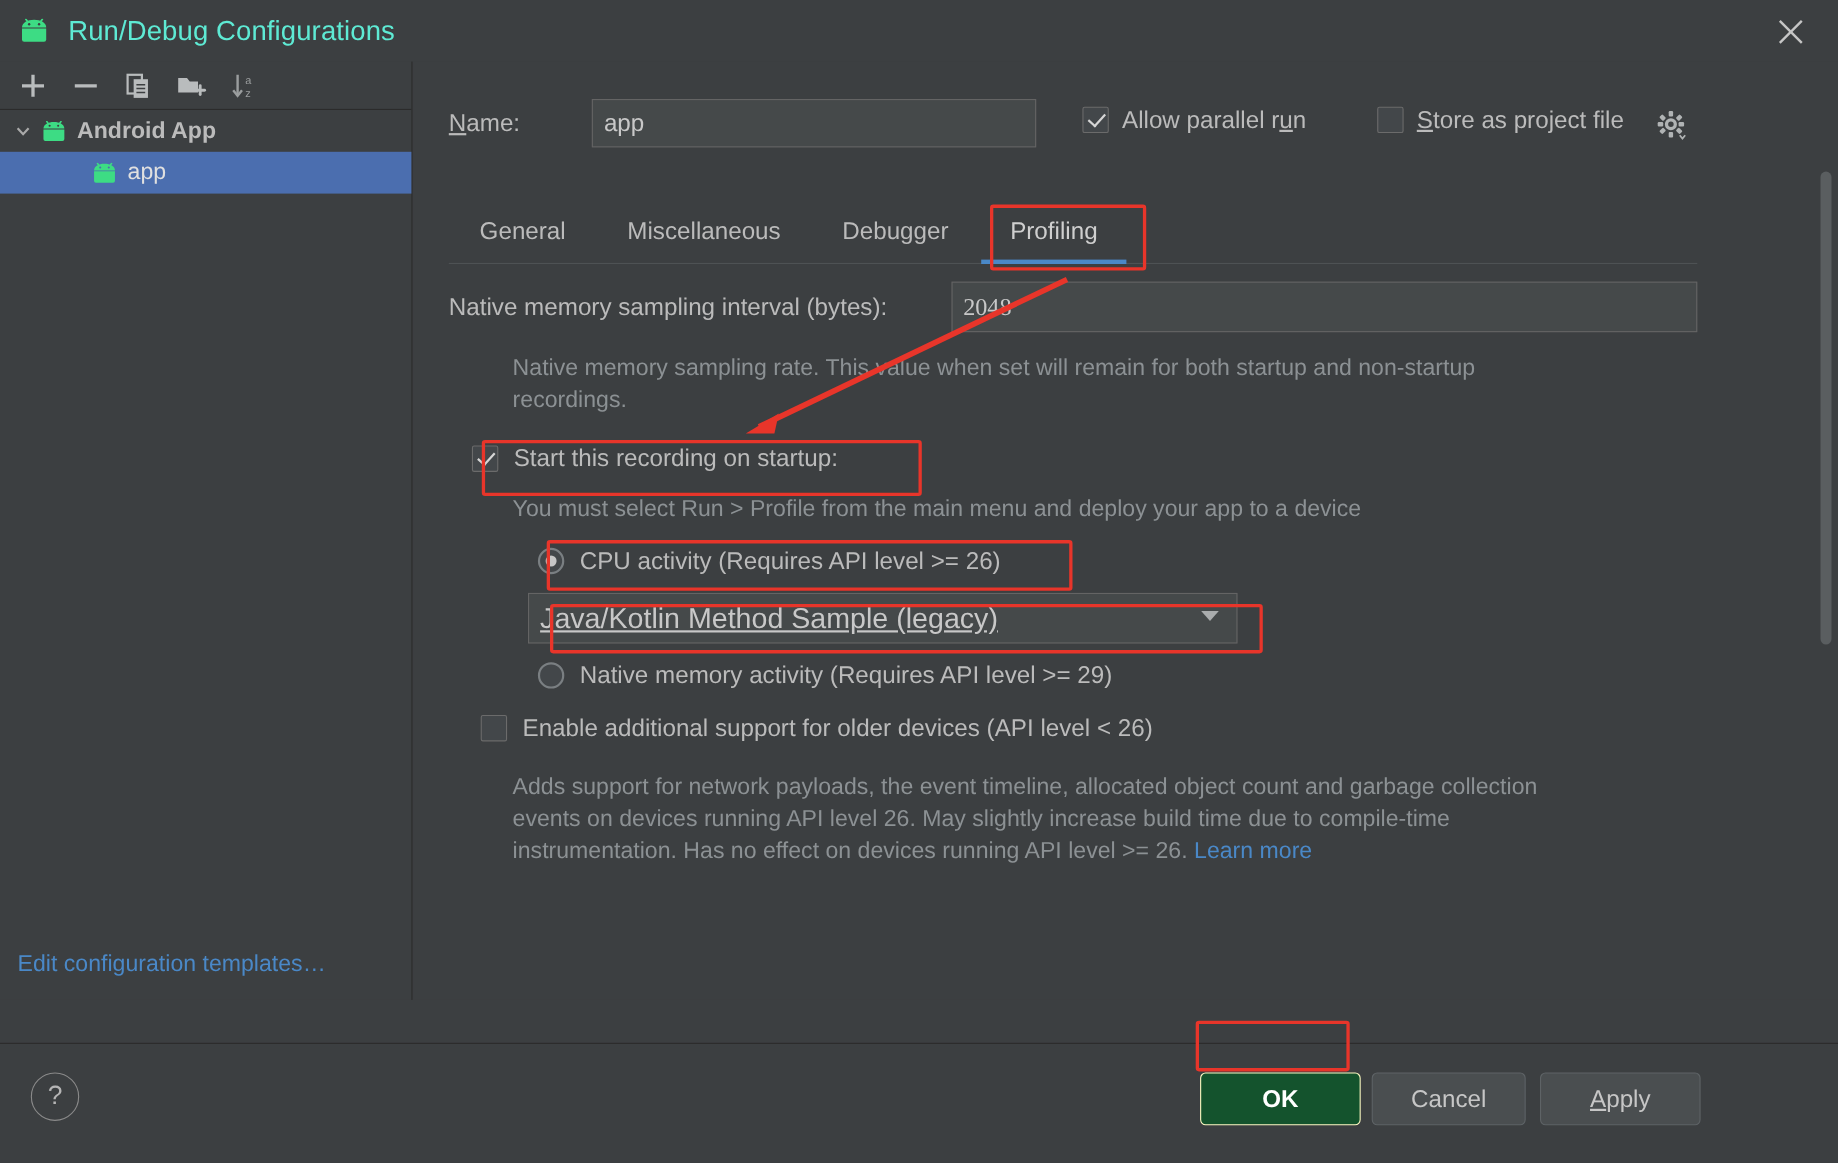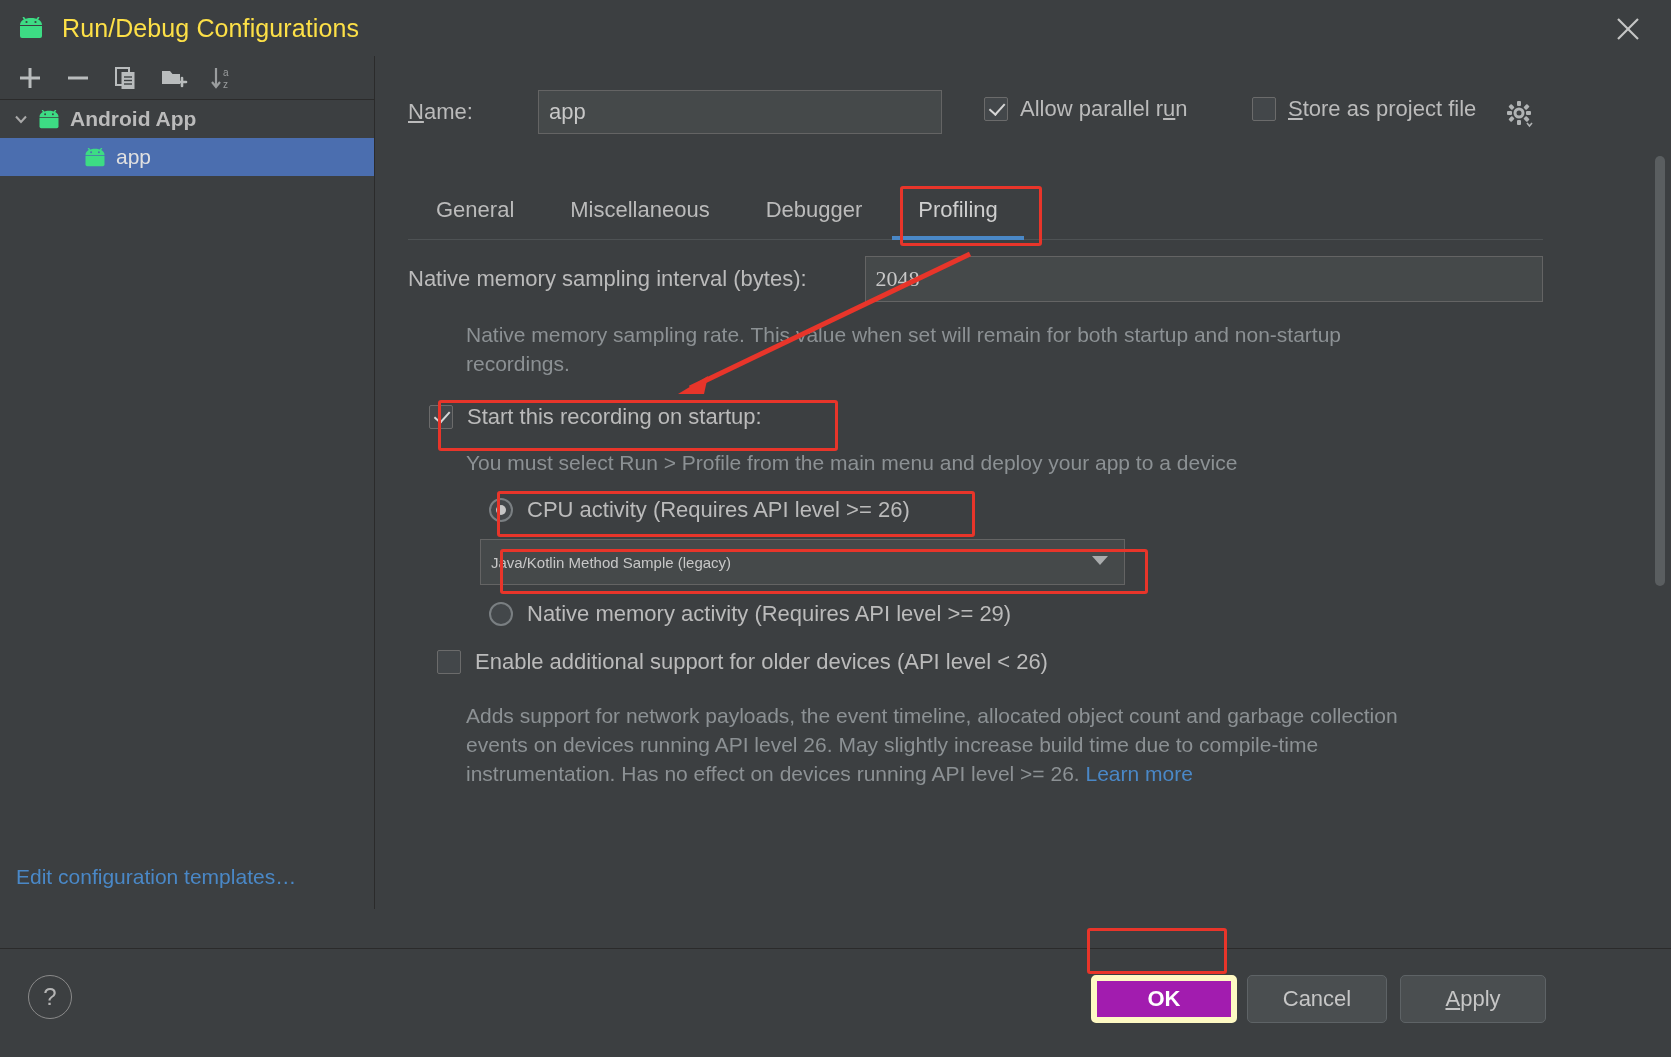--- a/index.html
+++ b/index.html
@@ -13,21 +13,21 @@
   #root { position: relative; width: 1671px; height: 1057px; background: #3c3f41; }
 
   
   .titlebar {
     position: absolute; left: 0; top: 0; width: 1671px; height: 56px;
     background: #3c3f41;
     display: flex; align-items: center;
   }
   .title-icon { margin-left: 14px; width: 34px; height: 34px; display: flex; align-items: center; justify-content: center; }
   .title-text {
-    margin-left: 14px; font-size: 25px; color: #fde047; letter-spacing: .1px;
+    margin-left: 14px; font-size: 25px; color: #5eead4; letter-spacing: .1px;
   }
   .close-btn {
     position: absolute; right: 24px; top: 10px; width: 38px; height: 38px;
     display: flex; align-items: center; justify-content: center; cursor: pointer;
   }
 
   
   .sidebar {
     position: absolute; left: 0; top: 56px; width: 375px; height: 853px;
     background: #3c3f41; border-right: 1px solid #2b2b2b;
@@ -107,21 +107,21 @@
     width: 24px; height: 24px; border-radius: 50%; border: 2px solid #7a7f82; background: #43474a;
     display: flex; align-items: center; justify-content: center; flex: 0 0 auto;
   }
   .radio.sel::after { content: ""; width: 10px; height: 10px; border-radius: 50%; background: #c6c6c6; }
   .opt-label { font-size: 22px; color: #bbbbbb; white-space: nowrap; }
 
   .select {
     width: 645px; height: 46px; background: #45494a; border: 1px solid #646464;
     display: flex; align-items: center; padding: 0 10px; cursor: pointer; position: relative;
   }
-  .select-value { font-size: 15px; color: #c8c8c8; }
+  .select-value { font-size: 26px; color: #c8c8c8; text-decoration: underline; }
   .select-arrow { position: absolute; right: 14px; top: 50%; transform: translateY(-50%); }
 
   .desc { font-size: 21px; line-height: 29px; color: #8c9194; max-width: 960px; }
   .link { color: #4a88c7; cursor: pointer; }
 
   
   .vscroll { position: absolute; right: 6px; top: 100px; width: 10px; height: 430px; background: #5a5e60; border-radius: 5px; cursor: pointer; }
 
   
   .bottombar {
@@ -132,21 +132,21 @@
     position: absolute; left: 28px; top: 26px; width: 44px; height: 44px; border-radius: 50%;
     border: 1.5px solid #8a8a8a; color: #b5b5b5; font-size: 24px;
     display: flex; align-items: center; justify-content: center; cursor: pointer;
   }
   .btn {
     position: absolute; top: 26px; height: 48px; border-radius: 5px;
     display: flex; align-items: center; justify-content: center;
     font-size: 22px; cursor: pointer; border: 1px solid #5e6366; background: #4a4e50; color: #c6c6c6;
   }
   .btn u { text-decoration: underline; }
-  .btn.primary { background: #a21caf; border: 6px solid #fef9c3; color: #ffffff; font-weight: bold; }
+  .btn.primary { background: #14532d; border: 1px solid #fef9c3; color: #ffffff; font-weight: bold; }
   #ok-button { left: 1091px; width: 146px; }
   #cancel-button { left: 1247px; width: 140px; }
   #apply-button { left: 1400px; width: 146px; }
 
   
   .anno { position: absolute; border: 3px solid #e8352a; border-radius: 3px; pointer-events: none; }
   #anno-profiling-tab { left: 900px; top: 186px; width: 142px; height: 60px; }
   #anno-start-recording { left: 438px; top: 400px; width: 400px; height: 51px; }
   #anno-cpu-activity { left: 497px; top: 491px; width: 478px; height: 46px; }
   #anno-method-select { left: 500px; top: 549px; width: 648px; height: 45px; }

